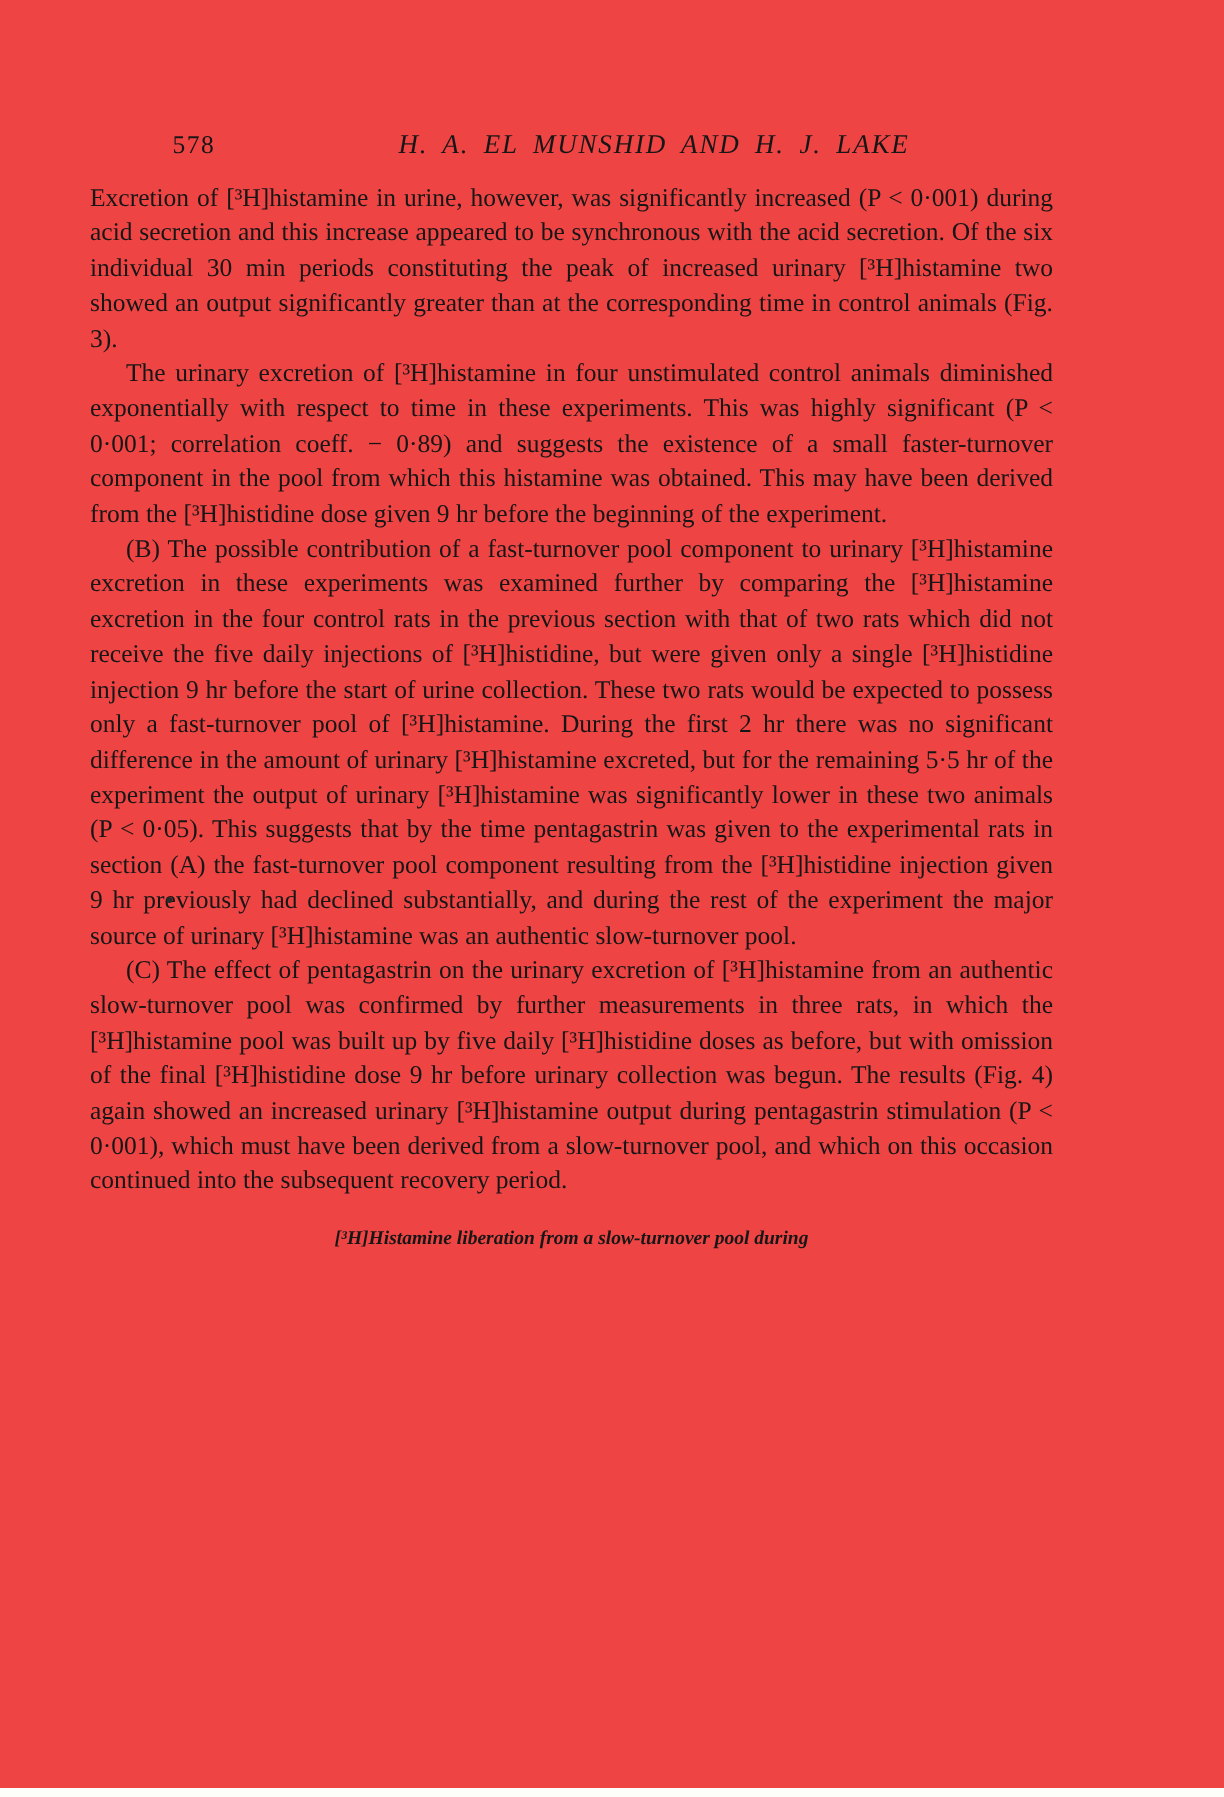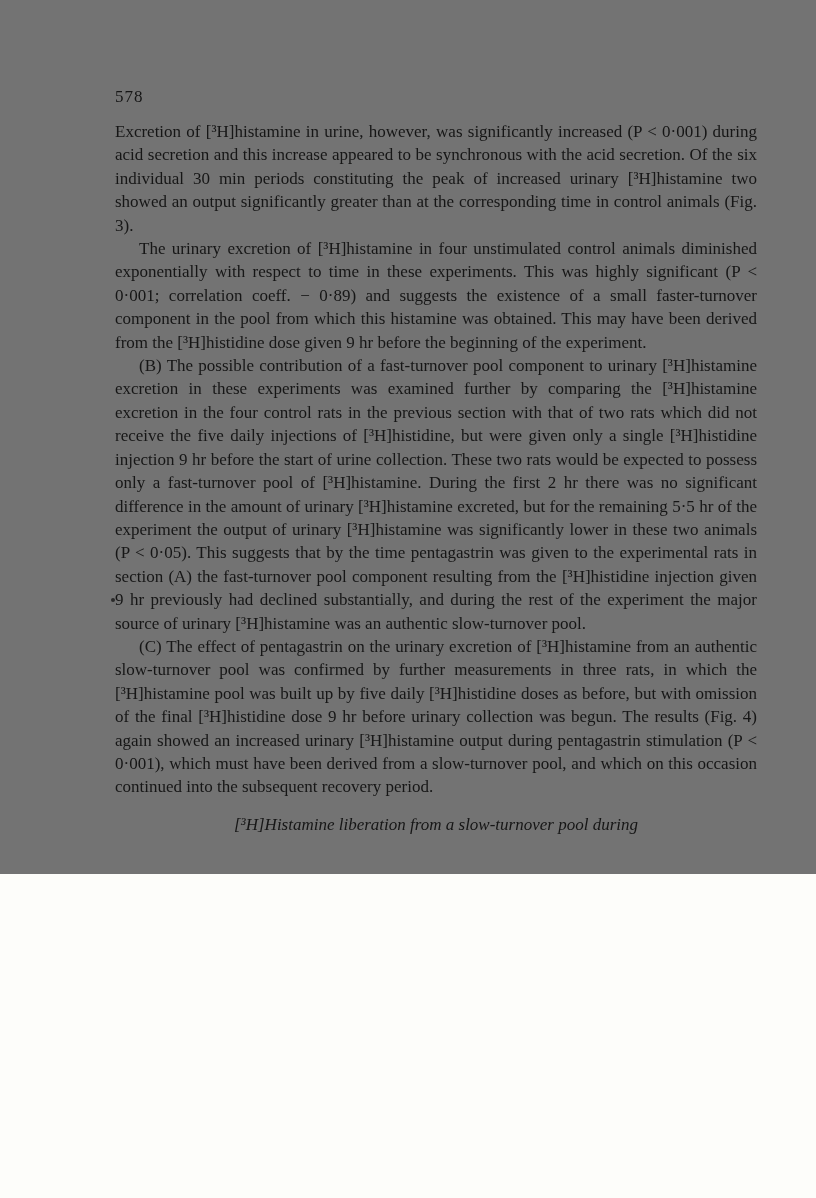--- a/index.html
+++ b/index.html
@@ -10,23 +10,23 @@
     width: 816px;
     height: 1198px;
     background: #fdfdfa;
     color: #161616;
     font-family: "Liberation Serif", "DejaVu Serif", serif;
     -webkit-font-smoothing: antialiased;
   }
   .page {
     position: relative;
     width: 816px;
-    height: 874px;
+    height: 1192px;
     overflow: hidden;
-    background: #737373;
+    background: #ef4444;
   }
   .page-header {
     position: relative;
     margin: 86px 59px 0 115px;
     width: 642px;
     height: 26px;
     text-align: center;
   }
   .page-number {
     position: absolute;
@@ -36,39 +36,39 @@
     font-style: normal;
     letter-spacing: 1px;
   }
   .running-title {
     font-style: italic;
     font-size: 18px;
     letter-spacing: 1.2px;
     word-spacing: 4px;
   }
   .text-block {
-    margin: 8px 59px 0 115px;
+    margin: 8px 59px 0 60px;
     width: 642px;
     font-size: 17px;
     line-height: 23.4px;
     text-align: justify;
     hyphens: auto;
     -webkit-hyphens: auto;
   }
   .para {
     margin: 0;
     text-indent: 24px;
   }
   .para.no-indent {
     text-indent: 0;
   }
   .section-heading {
     margin: 14px 0 10px 0;
-    font-size: 17px;
-    font-weight: normal;
+    font-size: 13px;
+    font-weight: bold;
     font-style: italic;
     text-align: center;
     line-height: 24.5px;
   }
   .heading-line {
     display: block;
   }
   .ink-speck {
     position: absolute;
     left: 111px;
@@ -79,20 +79,21 @@
     background: #2a2a2a;
   }
 </style>
 </head>
 <body>
 
 <div class="page">
 
   <header class="page-header">
     <span class="page-number">578</span>
+    <span class="running-title">H. A. EL MUNSHID AND H. J. LAKE</span>
   </header>
 
   <main class="text-block">
 
     <p class="para no-indent">Excretion of [³H]histamine in urine, however, was significantly increased (P &lt; 0·001) during acid secretion and this increase appeared to be synchronous with the acid secretion. Of the six individual 30 min periods constituting the peak of increased urinary [³H]histamine two showed an output significantly greater than at the corresponding time in control animals (Fig. 3).</p>
 
     <p class="para">The urinary excretion of [³H]histamine in four unstimulated control animals diminished exponentially with respect to time in these experiments. This was highly significant (P &lt; 0·001; correlation coeff. − 0·89) and suggests the existence of a small faster-turnover component in the pool from which this histamine was obtained. This may have been derived from the [³H]histidine dose given 9 hr before the beginning of the experiment.</p>
 
     <p class="para">(B) The possible contribution of a fast-turnover pool component to urinary [³H]histamine excretion in these experiments was examined further by comparing the [³H]histamine excretion in the four control rats in the previous section with that of two rats which did not receive the five daily injections of [³H]histidine, but were given only a single [³H]histidine injection 9 hr before the start of urine collection. These two rats would be expected to possess only a fast-turnover pool of [³H]histamine. During the first 2 hr there was no significant difference in the amount of urinary [³H]histamine excreted, but for the remaining 5·5 hr of the experiment the output of urinary [³H]histamine was significantly lower in these two animals (P &lt; 0·05). This suggests that by the time pentagastrin was given to the experimental rats in section (A) the fast-turnover pool component resulting from the [³H]histidine injection given 9 hr previously had declined substantially, and during the rest of the experiment the major source of urinary [³H]histamine was an authentic slow-turnover pool.</p>
 

